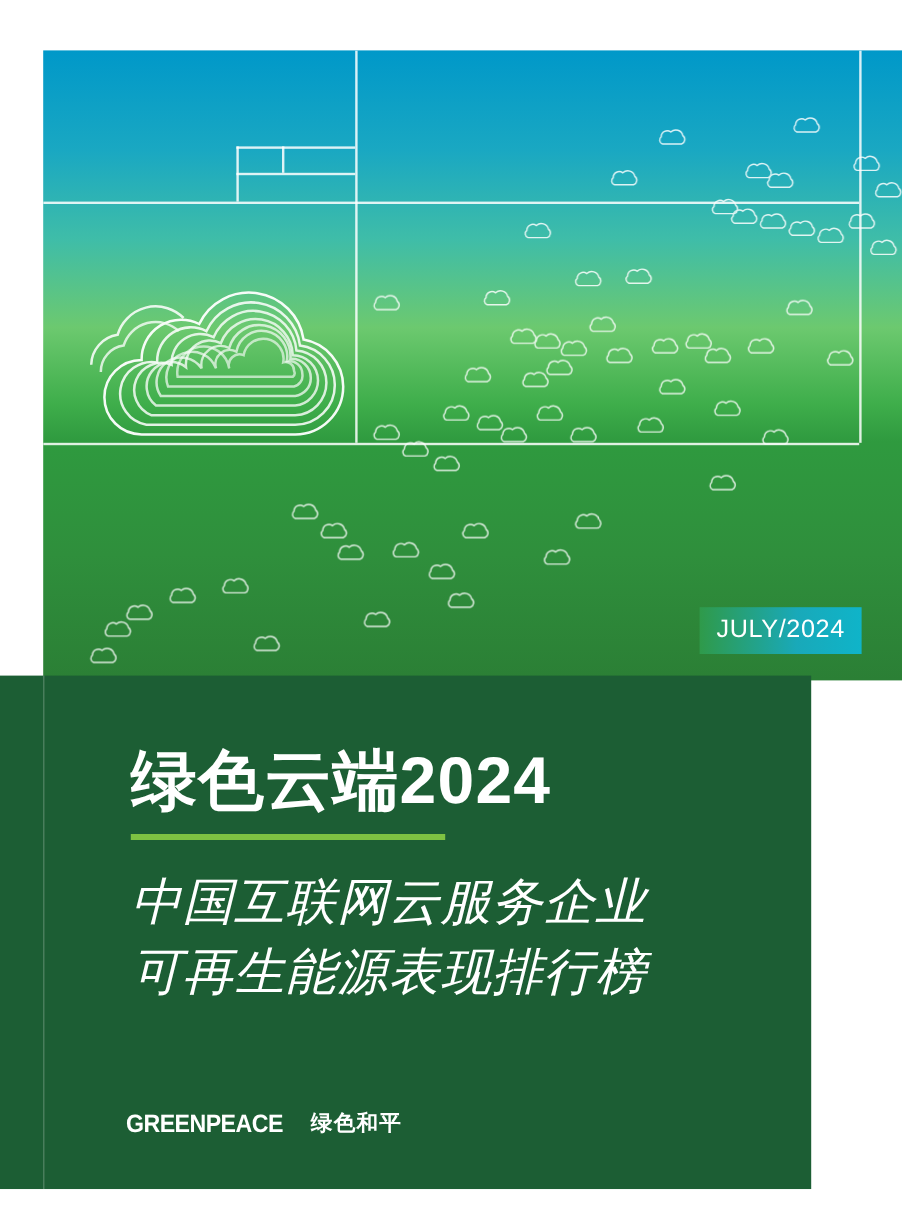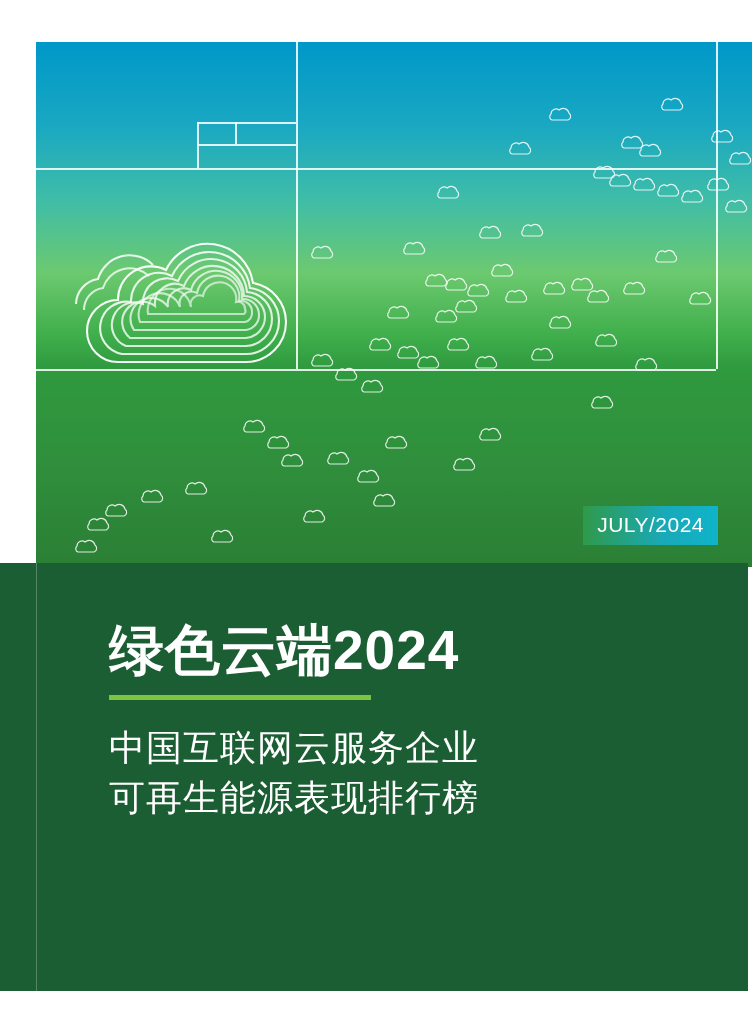--- a/index.html
+++ b/index.html
@@ -77,21 +77,21 @@
     letter-spacing: 0.5px;
     padding: 7px 14px 8px 14px;
     white-space: nowrap;
   }
 
   
   .panel {
     position: absolute;
     left: 0;
     top: 563px;
-    width: 748px;
+    width: 676px;
     height: 428px;
     background: #1c5e34;
     text-align: right;
   }
   .panel-inner {
     position: absolute;
     left: 36px;
     top: 0;
     width: 686px;
     height: 100%;
@@ -115,24 +115,25 @@
     top: 132px;
     width: 262px;
     height: 5px;
     background: #7ec242;
   }
   .subtitle {
     position: absolute;
     left: 72px;
     top: 160px;
     color: #ffffff;
-    font-size: 36px;
+    font-size: 42px;
     line-height: 1.38;
     letter-spacing: 1px;
     white-space: pre-line;
+    font-style: italic;
   }
 
   .brand {
     position: absolute;
     left: 68px;
     top: 362px;
     display: flex;
     align-items: flex-end;
     gap: 12px;
   }
@@ -281,18 +282,22 @@
     <div class="date-badge">JULY/2024</div>
   </div>
 
   <div class="panel">
     <div class="panel-inner">
       <div class="title-main">绿色云端2024</div>
       <div class="title-rule"></div>
       <div class="subtitle">中国互联网云服务企业
 可再生能源表现排行榜</div>
 
+      <div class="brand">
+        <span class="brand-en">GREENPEACE</span>
+        <span class="brand-cn">绿色和平</span>
+      </div>
     </div>
   </div>
 
   <div class="bottom-strip"></div>
   <div class="left-white-edge"></div>
 </div>
 
 </body></html>

